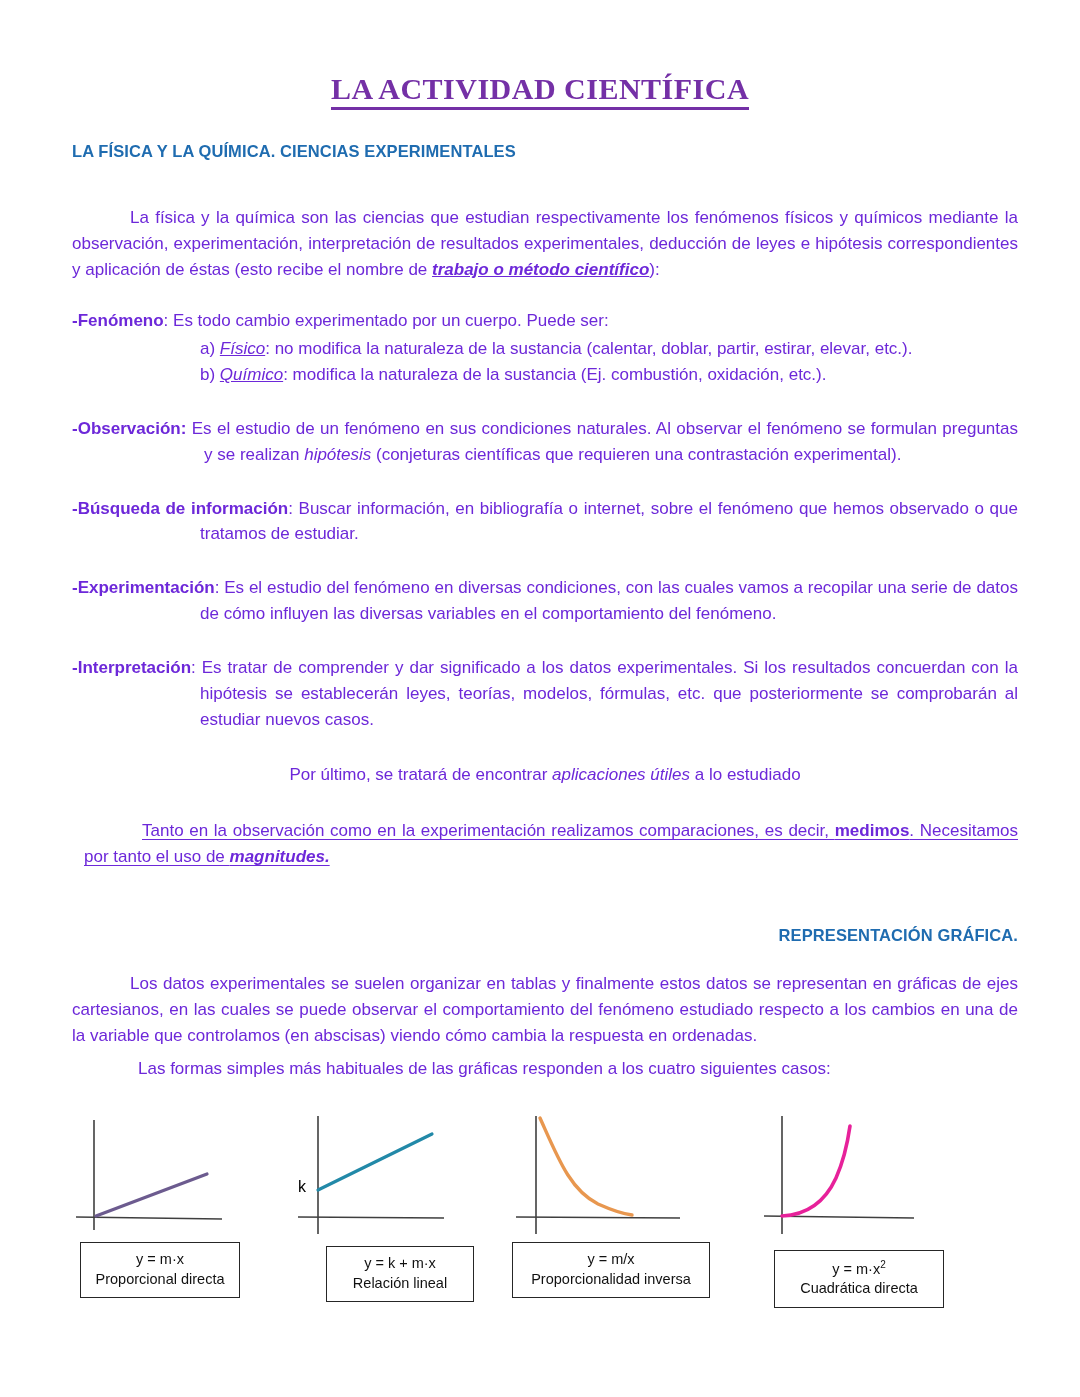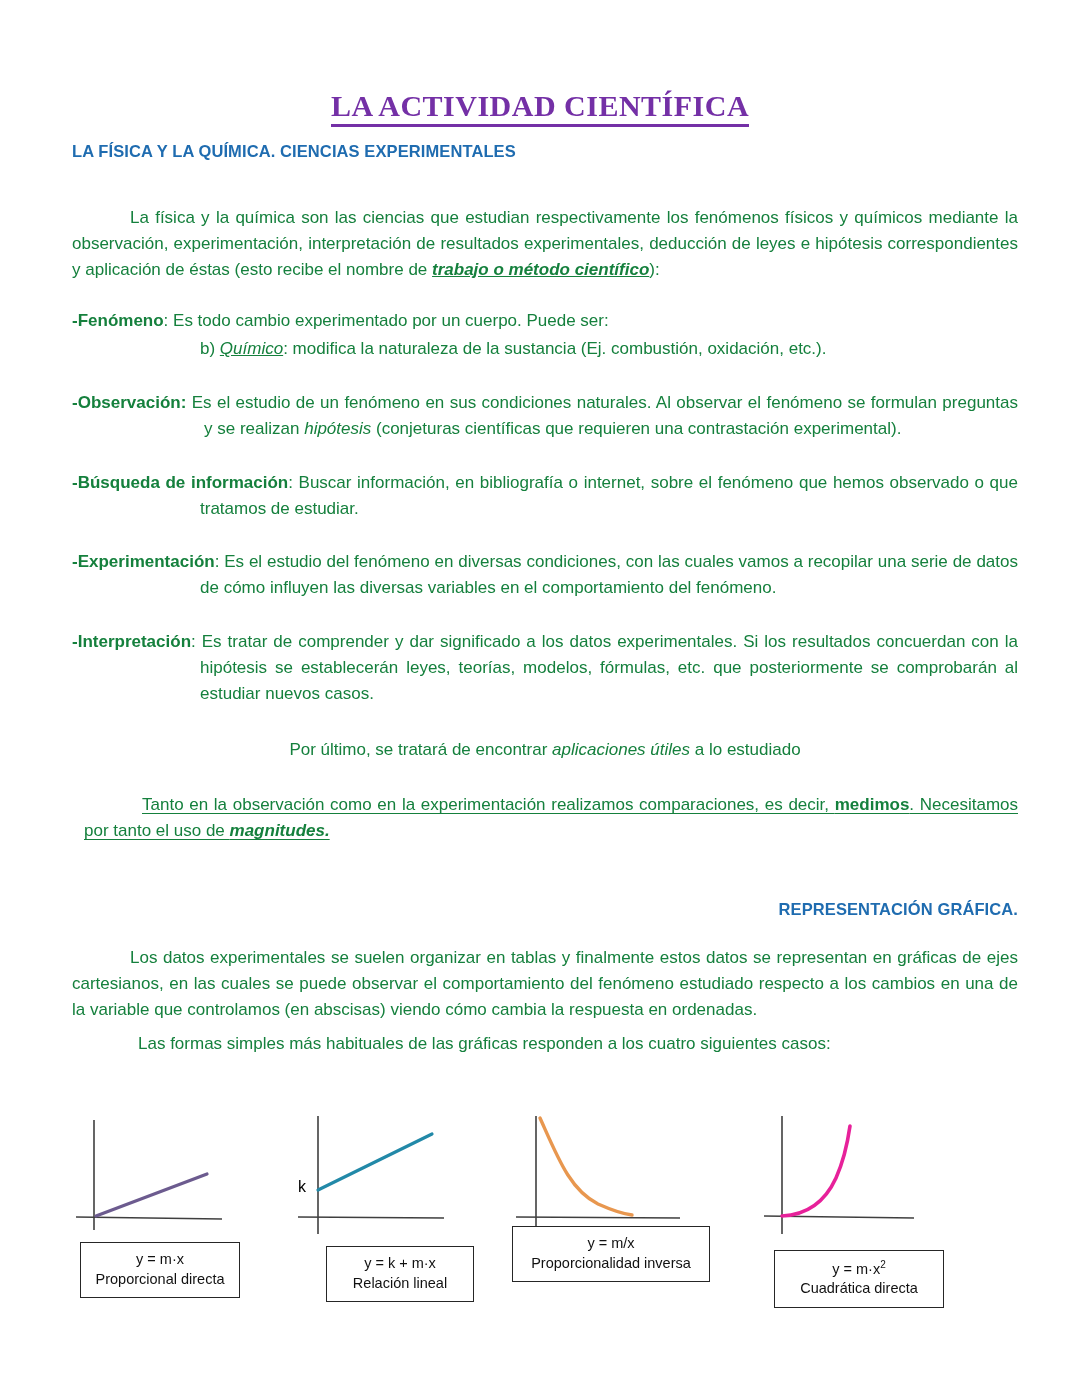--- a/index.html
+++ b/index.html
@@ -11,21 +11,21 @@
     font-family: "Liberation Sans", sans-serif;
     color: #000000;
     position: relative;
     overflow: hidden;
   }
 
   .page {
     position: relative;
     width: 1080px;
     height: 1397px;
-    padding: 17px;
+    padding: 0;
   }
 
   
   .doc-title {
     text-align: center;
     font-family: "Liberation Serif", serif;
     font-weight: bold;
     font-size: 30px;
     color: #7430a6;
     letter-spacing: 0.5px;
@@ -45,21 +45,21 @@
     color: #1f6cb0;
     letter-spacing: 0.1px;
   }
 
   
   .body-text {
     font-family: "Liberation Sans", sans-serif;
     font-size: 17px;
     line-height: 1.52;
     text-align: justify;
-    color: #15803d;
+    color: #6d28d9;
   }
 
   .indent-first { text-indent: 58px; }
 
   .hang {
     padding-left: 128px;
     text-indent: -128px;
   }
   .hang-obs {
     padding-left: 132px;
@@ -135,20 +135,21 @@
   <h1 class="doc-title"><span>LA ACTIVIDAD CIENTÍFICA</span></h1>
 
   <div class="content" style="top:142px;">
 
     <div class="sec-heading" style="margin-bottom:44px;">LA FÍSICA Y LA QUÍMICA.  CIENCIAS EXPERIMENTALES</div>
 
     <p class="body-text indent-first" style="margin:0 0 26px 0;"><span>La física y la química son las ciencias que estudian respectivamente los fenómenos físicos y químicos mediante la observación, experimentación, interpretación de resultados experimentales, deducción de leyes e hipótesis correspondientes y aplicación de éstas (esto recibe el nombre de </span><span class="bu">trabajo o método científico</span><span>):</span></p>
 
     <p class="body-text" style="margin:0 0 2px 0; text-align:left;"><span class="b">-Fenómeno</span><span>:  </span><span>Es todo cambio experimentado por un cuerpo. Puede ser:</span></p>
 
+    <p class="body-text sub-list" style="margin:0; text-align:left;"><span>a) </span><span class="iu">Físico</span><span>:  no modifica la naturaleza de la sustancia (calentar, doblar, partir, estirar, elevar, etc.).</span></p>
 
     <p class="body-text sub-list" style="margin:0 0 28px 0; text-align:left;"><span>b) </span><span class="iu">Químico</span><span>: modifica la naturaleza de la sustancia (Ej. combustión, oxidación, etc.).</span></p>
 
     <p class="body-text hang-obs" style="margin:0 0 28px 0;"><span class="b">-Observación:</span><span> Es el estudio de un fenómeno en sus condiciones naturales. Al observar el fenómeno se formulan preguntas y se realizan </span><span class="i">hipótesis</span><span> (conjeturas científicas que requieren una contrastación experimental).</span></p>
 
     <p class="body-text hang" style="margin:0 0 28px 0;"><span class="b">-Búsqueda de información</span><span>: Buscar información, en bibliografía o internet, sobre el fenómeno que hemos observado o que tratamos de estudiar.</span></p>
 
     <p class="body-text hang" style="margin:0 0 28px 0;"><span class="b">-Experimentación</span><span>: Es el estudio del fenómeno en diversas condiciones, con las cuales vamos a recopilar una serie de datos de cómo influyen las diversas variables en el comportamiento del fenómeno.</span></p>
 
     <p class="body-text hang" style="margin:0 0 30px 0;"><span class="b">-Interpretación</span><span>: Es tratar de comprender y dar significado a los datos experimentales. Si los resultados concuerdan con la hipótesis se establecerán leyes, teorías, modelos, fórmulas, etc. que posteriormente se comprobarán al estudiar nuevos casos.</span></p>
@@ -191,21 +192,21 @@
         <div>Relación lineal</div>
       </div>
     </div>
 
     <div class="graph-cell" style="left:440px; top:0px;">
       <svg class="graph-svg" width="200" height="130" viewBox="0 0 200 130">
         <line x1="24" y1="4" x2="24" y2="122" stroke="#3f3f3f" stroke-width="1.6"></line>
         <line x1="4" y1="105" x2="168" y2="106" stroke="#3f3f3f" stroke-width="1.6"></line>
         <path d="M 28 6 C 46 46, 58 78, 86 92 C 104 100, 112 102, 120 103" fill="none" stroke="#e8974f" stroke-width="3.4" stroke-linecap="round"></path>
       </svg>
-      <div class="caption-box" style="left:0px; top:114px; width:198px;">
+      <div class="caption-box" style="left:0px; top:130px; width:198px;">
         <div>y = m/x</div>
         <div>Proporcionalidad inversa</div>
       </div>
     </div>
 
     <div class="graph-cell" style="left:690px; top:0px;">
       <svg class="graph-svg" width="200" height="130" viewBox="0 0 200 130">
         <line x1="20" y1="4" x2="20" y2="122" stroke="#3f3f3f" stroke-width="1.6"></line>
         <line x1="2" y1="104" x2="152" y2="106" stroke="#3f3f3f" stroke-width="1.6"></line>
         <path d="M 20 104 C 42 103, 62 92, 74 66 C 82 48, 86 28, 88 14" fill="none" stroke="#e7219a" stroke-width="3.6" stroke-linecap="round"></path>

